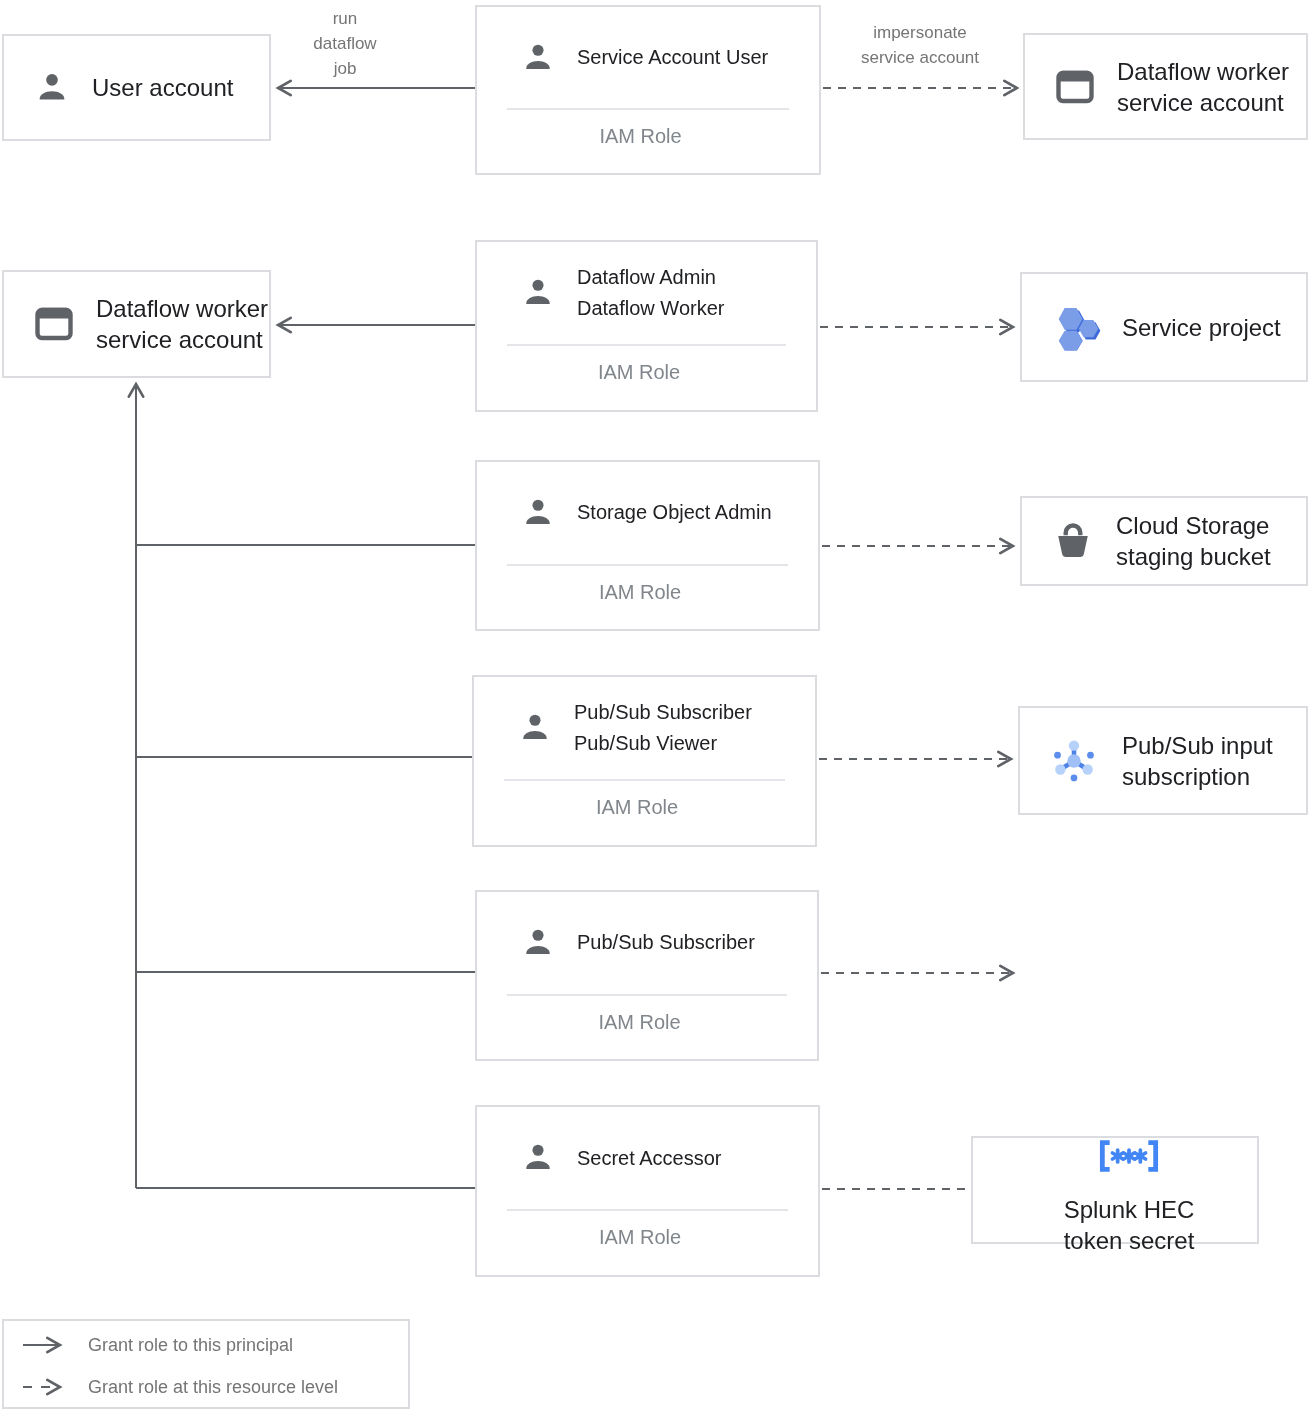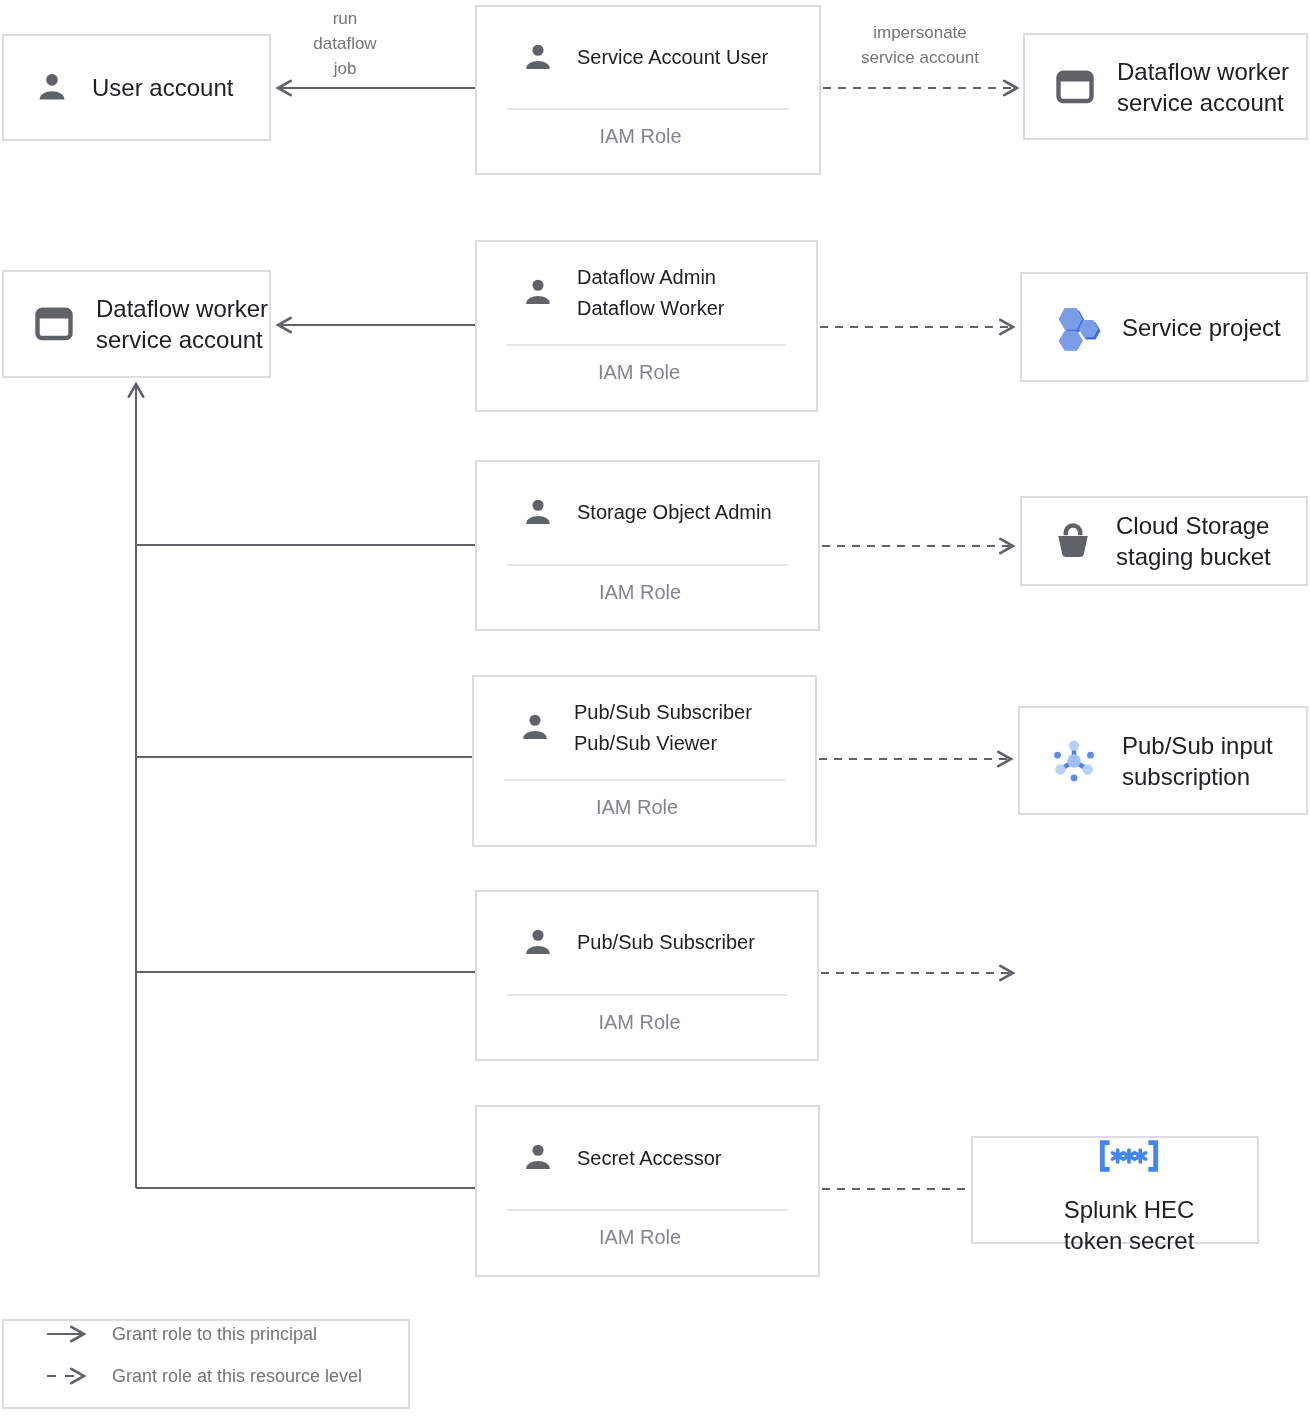--- a/index.html
+++ b/index.html
@@ -19,21 +19,21 @@
   .rolebox .divider{position:absolute;left:30px;right:30px;top:61%;border-top:2px solid #E3E5E8;}
   .rolebox .role-label{position:absolute;left:0;right:15px;top:71%;text-align:center;
     font-size:20px;color:#80868B;}
 
   .edge-label{position:absolute;text-align:center;font-size:17px;line-height:25px;
     color:#757575;white-space:pre-line;}
 
   .overlay{position:absolute;left:0;top:0;pointer-events:none;}
 
   
-  .legend-row{display:flex;height:42px;padding-left:40px;gap:20px;}
+  .legend-row{display:flex;align-items:center;height:42px;padding-left:16px;gap:20px;}
   .legend-row:first-child{margin-top:3px;}
   .legend-row .lg-lbl{font-size:18px;color:#757575;}
 
   .icon{flex:0 0 auto;}
 </style>
 </head>
 <body>
 
 <div class="canvas">
 

